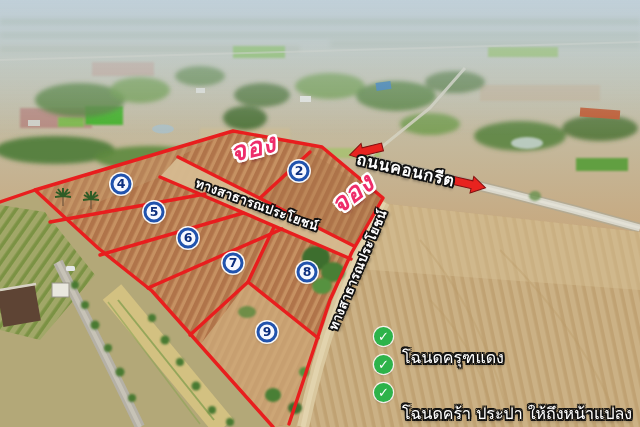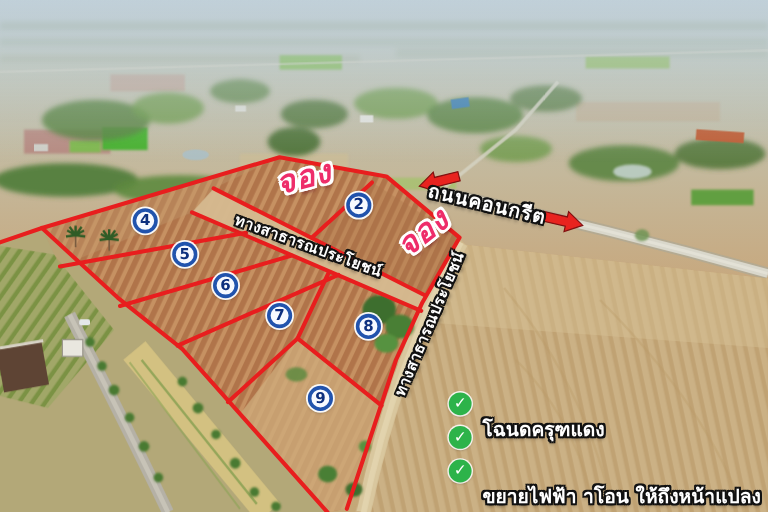--- a/index.html
+++ b/index.html
@@ -38,21 +38,21 @@
   
   .features{position:absolute;left:374px;top:326px;}
   .feature-row{display:flex;align-items:center;margin-bottom:8px;height:20px;}
   .check{
     flex:0 0 auto;width:19px;height:19px;border-radius:50%;background:#2db34a;
     box-shadow:0 0 0 1.2px rgba(255,255,255,.85),0 1px 2px rgba(0,0,0,.4);
     display:flex;align-items:center;justify-content:center;
     color:#fff;font-size:13px;font-weight:bold;line-height:1;margin-right:9px;
   }
   .feature-text{
-    color:#fff;font-weight:bold;font-size:16px;line-height:1;
+    color:#fff;font-weight:normal;font-size:16px;line-height:1;
     text-shadow:-1.6px -1.6px 0 #111,1.6px -1.6px 0 #111,-1.6px 1.6px 0 #111,1.6px 1.6px 0 #111,
                  0 -1.6px 0 #111,0 1.6px 0 #111,-1.6px 0 0 #111,1.6px 0 0 #111,
                  0 3px 3px rgba(0,0,0,.45);
     margin-top:43px;
   }
 </style>
 </head>
 <body>
 
 <div class="scene">
@@ -233,17 +233,17 @@
   <div class="features">
     <div class="feature-row">
       <span class="check">✓</span>
       <span class="feature-text">โฉนดครุฑแดง</span>
     </div>
     <div class="feature-row">
       <span class="check">✓</span>
     </div>
     <div class="feature-row">
       <span class="check">✓</span>
-      <span class="feature-text">ขยายไฟฟ้า าโอน ให้ถึงหน้าแปลง</span>
+      <span class="feature-text">โฉนดคร้า ประปา ให้ถึงหน้าแปลง</span>
     </div>
   </div>
 
 </div>
 
 </body></html>

